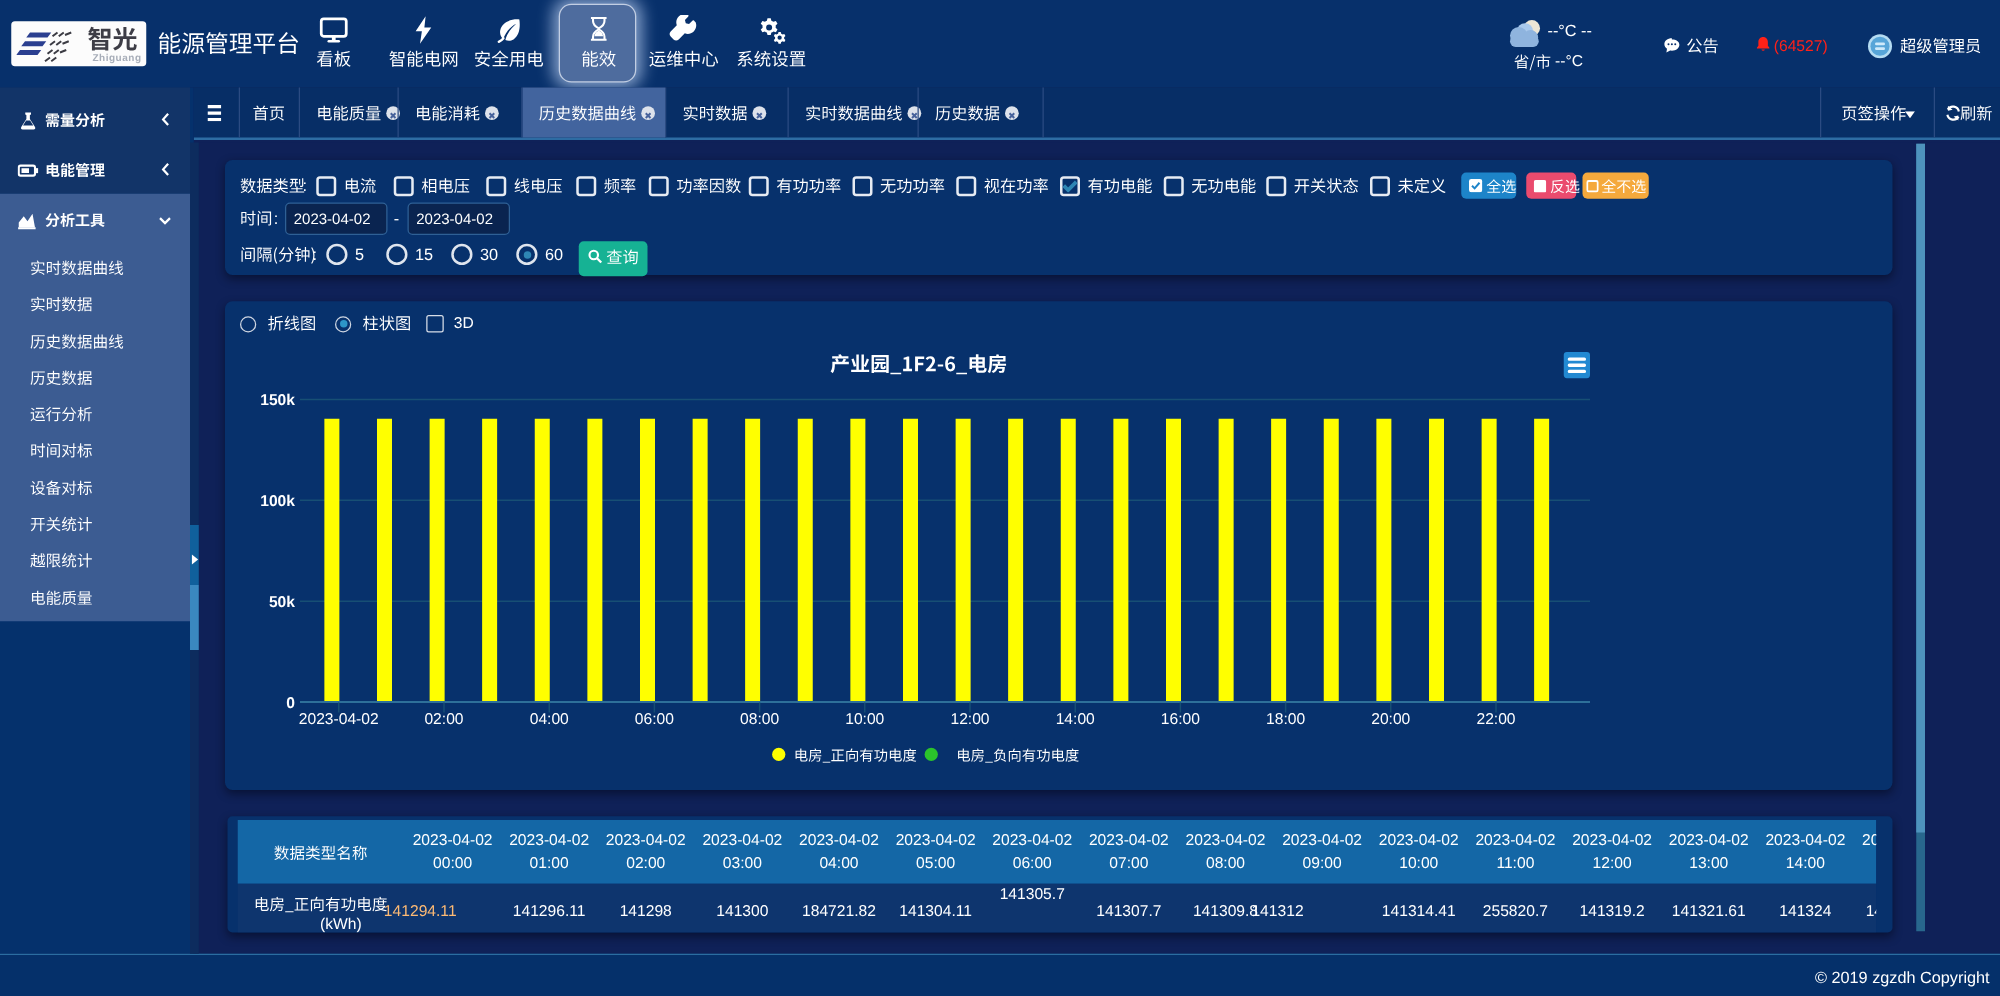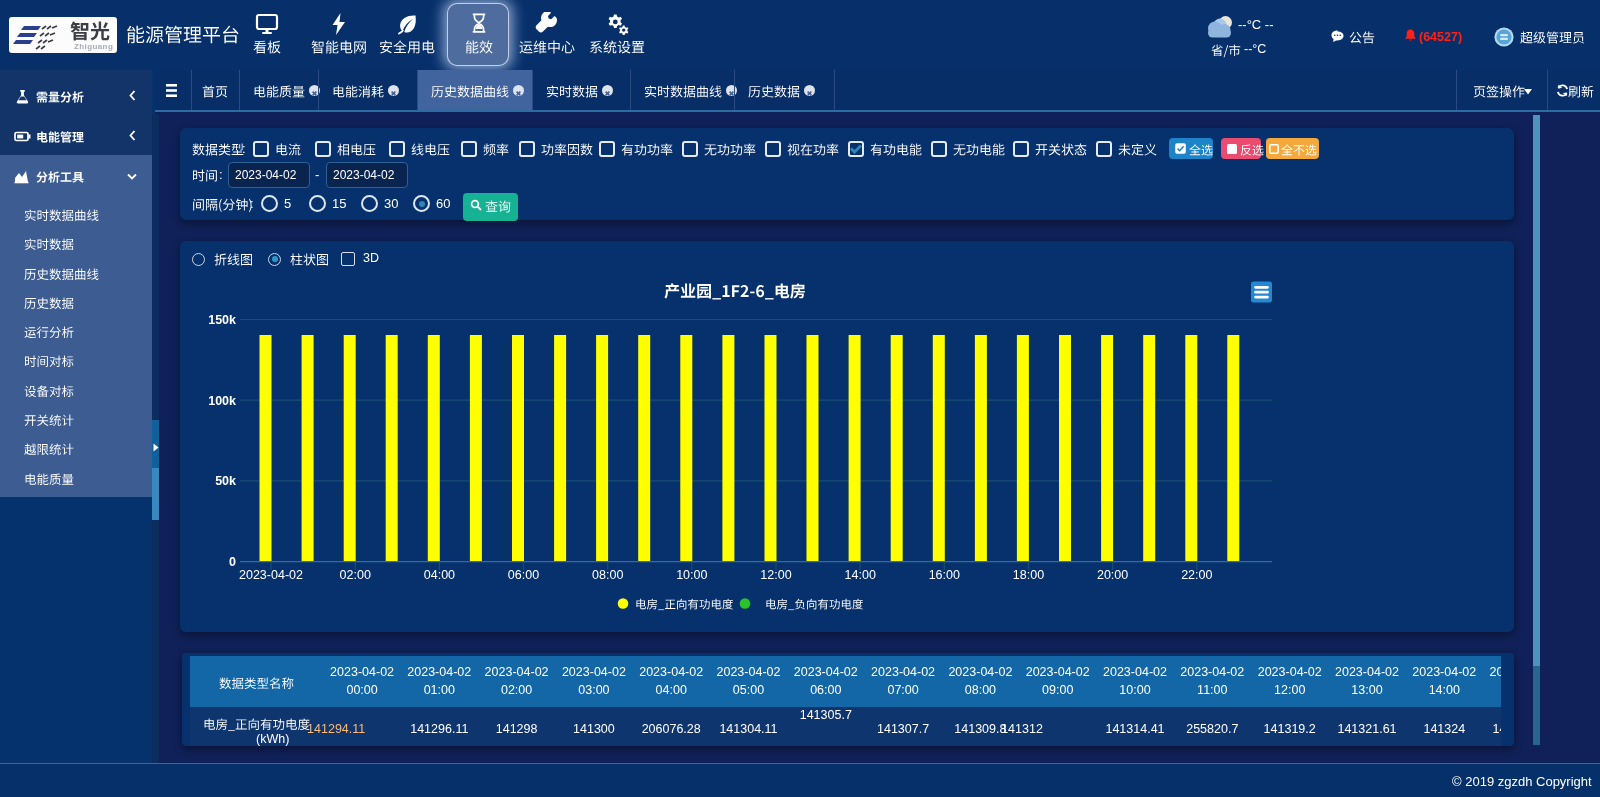--- a/index.html
+++ b/index.html
@@ -147,21 +147,21 @@
     <div class="abs" style="left:1349px;top:30px"><svg class="zt" style="width:26.0px;height:13px;" viewBox="0 0 26.0 13" fill="#ffffff">
         <g transform="translate(0,11.44) scale(0.013000,-0.013000)">
           <use href="#g516c" x="0"></use>
           <use href="#g544a" x="1000"></use>
         </g>
       </svg></div>
     <svg class="abs" style="left:1405px;top:29px" width="11" height="14" viewBox="0 0 11 14">
 <path d="M5.5 0.5 c-2.3 0 -3.8 1.7 -3.8 4 V7.5 l-1.2 1.7 v0.6 h10 v-0.6 L9.3 7.5 V4.5 C9.3 2.2 7.8 0.5 5.5 0.5 z" fill="#ff2118"></path>
 <path d="M4.1 10.6 a1.45 1.45 0 0 0 2.8 0 z" fill="#ff2118"></path>
     </svg>
-    <div class="abs" style="left:1419px;top:29.5px;font-size:12.5px;font-weight:bold;color:#ff2118">(64527)</div>
+    <div class="abs" style="left:1419px;top:29.5px;font-size:12.5px;font-weight:normal;color:#ff2118">(64527)</div>
     <svg class="abs" style="left:1494px;top:27px" width="20" height="20" viewBox="0 0 20 20">
 <circle cx="10" cy="10" r="9.6" fill="#b5dcf2"></circle>
       <circle cx="10" cy="10" r="7.6" fill="#57a5d8"></circle>
 <rect x="6" y="7" width="8" height="2.2" rx="1.1" fill="#cfeafa"></rect>
       <rect x="6" y="10.8" width="8" height="2.2" rx="1.1" fill="#cfeafa"></rect>
 </svg>
     <div class="abs" style="left:1520px;top:30px"><svg class="zt" style="width:65.0px;height:13px;" viewBox="0 0 65.0 13" fill="#ffffff">
         <g transform="translate(0,11.44) scale(0.013000,-0.013000)">
           <use href="#g8d85" x="0"></use>
           <use href="#g7ea7" x="1000"></use>
@@ -781,21 +781,21 @@
           <use href="#g529f" x="5559"></use>
           <use href="#g7535" x="6559"></use>
           <use href="#g5ea6" x="7559"></use>
         </g>
       </svg></div>
     <div class="abs" style="left:16px;top:75.5px;width:133.4px;text-align:center;color:#fff;font-size:12.5px">(kWh)</div>
     <div class="abs" style="left:172.1px;top:66px;width:110px;margin-left:-55px;text-align:left;color:#fdba74;font-size:12.5px">141294.11</div>
     <div class="abs" style="left:249.3px;top:66px;width:110px;margin-left:-55px;text-align:center;color:#fff;font-size:12.5px">141296.11</div>
     <div class="abs" style="left:326.6px;top:66px;width:110px;margin-left:-55px;text-align:center;color:#fff;font-size:12.5px">141298</div>
     <div class="abs" style="left:403.9px;top:66px;width:110px;margin-left:-55px;text-align:center;color:#fff;font-size:12.5px">141300</div>
-    <div class="abs" style="left:481.2px;top:66px;width:110px;margin-left:-55px;text-align:center;color:#fff;font-size:12.5px">206076.28</div>
+    <div class="abs" style="left:481.2px;top:66px;width:110px;margin-left:-55px;text-align:center;color:#fff;font-size:12.5px">184721.82</div>
     <div class="abs" style="left:558.5px;top:66px;width:110px;margin-left:-55px;text-align:center;color:#fff;font-size:12.5px">141304.11</div>
     <div class="abs" style="left:635.8px;top:52px;width:110px;margin-left:-55px;text-align:center;color:#fff;font-size:12.5px">141305.7</div>
     <div class="abs" style="left:713.1px;top:66px;width:110px;margin-left:-55px;text-align:center;color:#fff;font-size:12.5px">141307.7</div>
     <div class="abs" style="left:790.4px;top:66px;width:110px;margin-left:-55px;text-align:center;color:#fff;font-size:12.5px">141309.8</div>
     <div class="abs" style="left:832px;top:66px;width:110px;margin-left:-55px;text-align:center;color:#fff;font-size:12.5px">141312</div>
     <div class="abs" style="left:945.0px;top:66px;width:110px;margin-left:-55px;text-align:center;color:#fff;font-size:12.5px">141314.41</div>
     <div class="abs" style="left:1022.3px;top:66px;width:110px;margin-left:-55px;text-align:center;color:#fff;font-size:12.5px">255820.7</div>
     <div class="abs" style="left:1099.7px;top:66px;width:110px;margin-left:-55px;text-align:center;color:#fff;font-size:12.5px">141319.2</div>
     <div class="abs" style="left:1177.0px;top:66px;width:110px;margin-left:-55px;text-align:center;color:#fff;font-size:12.5px">141321.61</div>
     <div class="abs" style="left:1254.3px;top:66px;width:110px;margin-left:-55px;text-align:center;color:#fff;font-size:12.5px">141324</div>

